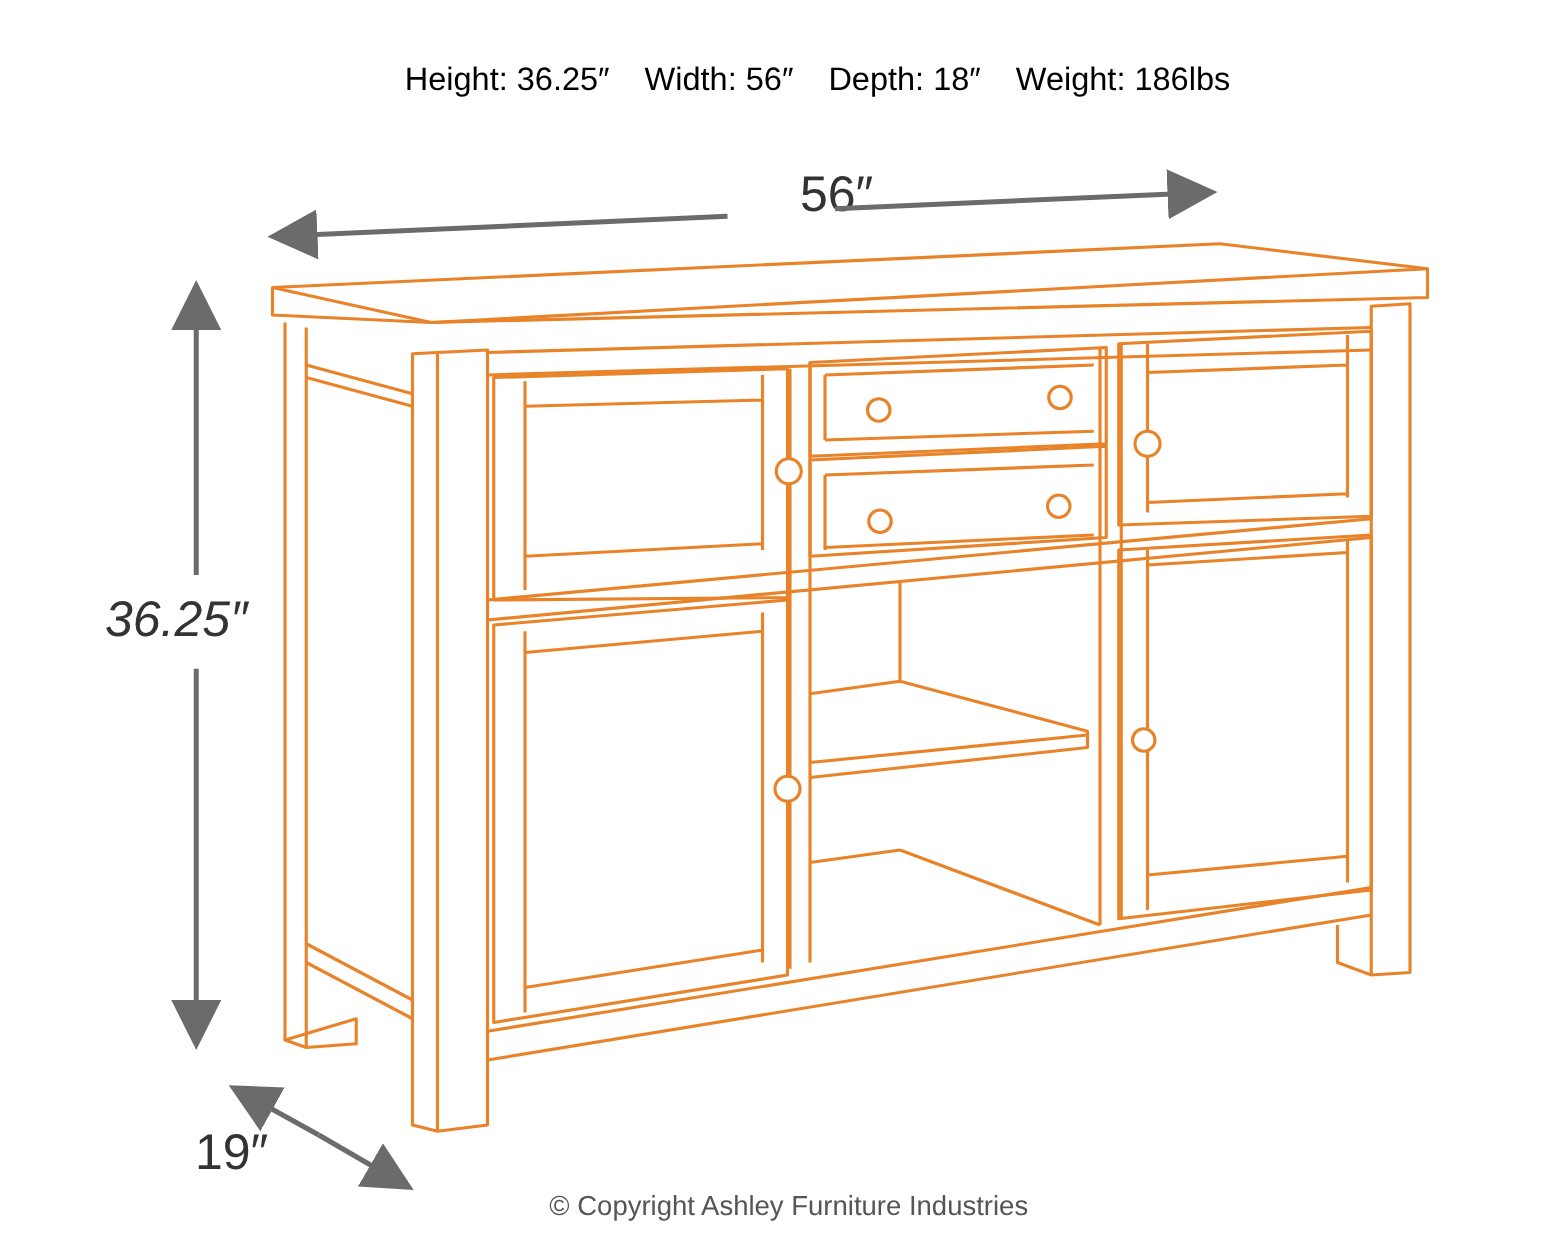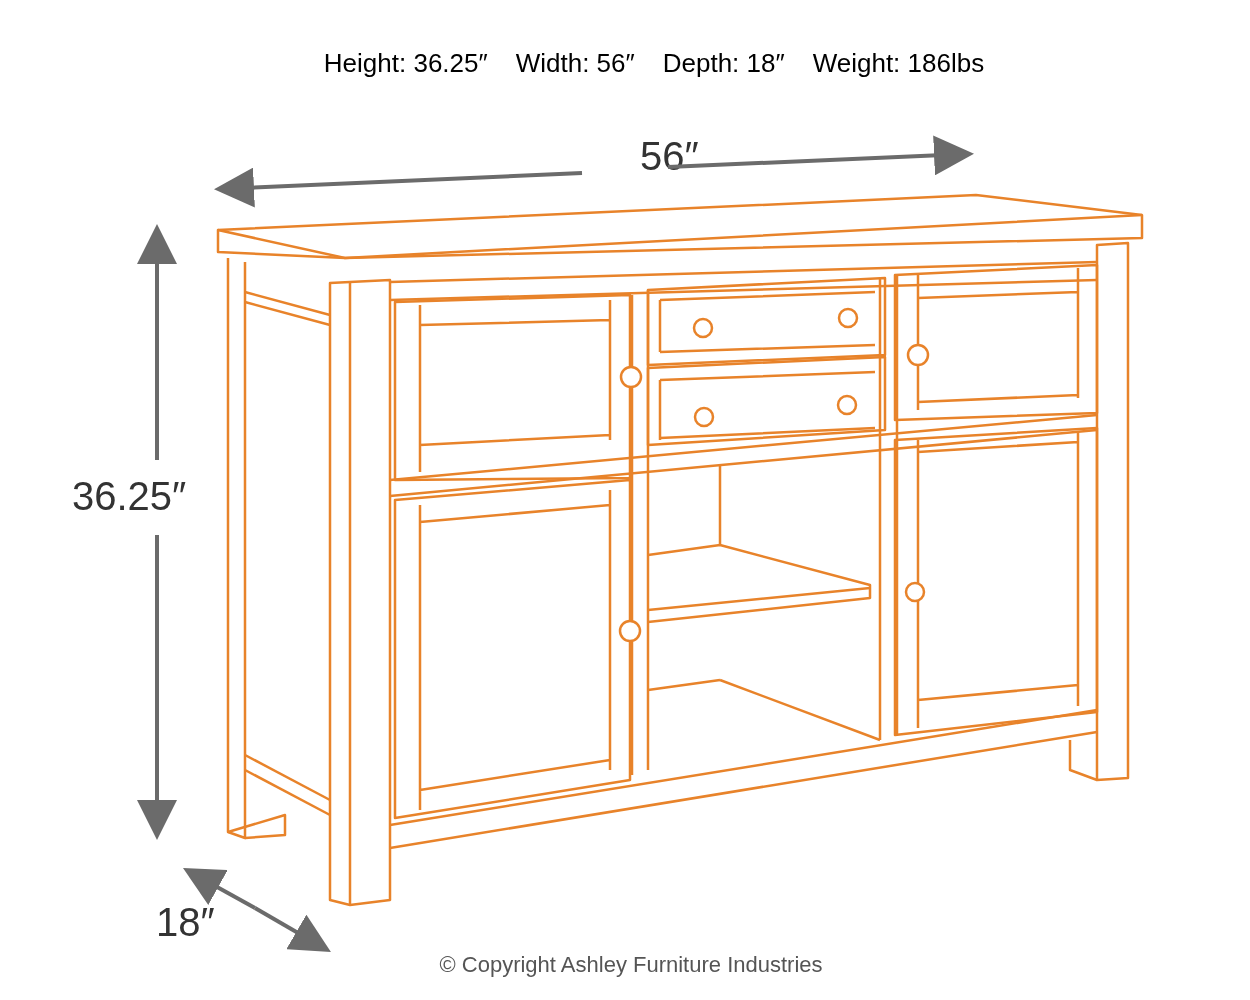--- a/index.html
+++ b/index.html
@@ -12,22 +12,22 @@
   .copyright { position: absolute; top: 952px; left: 0; width: 1262px; text-align: center;
                font-size: 22px; color: #555; }
   svg { position: absolute; left: 0; top: 0; }
 </style>
 </head>
 <body>
 
 <div class="specs"><span>Height: 36.25″</span><span>Width: 56″</span><span>Depth: 18″</span><span>Weight: 186lbs</span></div>
 
 <div class="dim-label" style="left:596px; top:134px;margin-left:44px;">56″</div>
-<div class="dim-label" style="left:72px; top:474px;">36.25″</div>
-<div class="dim-label" style="left:156px; top:900px;">18″</div>
+<div class="dim-label" style="left:84px; top:474px;font-style:italic;">36.25″</div>
+<div class="dim-label" style="left:156px; top:900px;">19″</div>
 
 <svg width="1250" height="1000">
   <defs>
     <marker id="ah" markerWidth="10" markerHeight="10" refX="8" refY="5" orient="auto">
       <path d="M0,0 L10,5 L0,10 z" fill="#6b6b6b"></path>
     </marker>
   </defs>
 
   <g stroke="#6b6b6b" stroke-width="4" fill="none">
     <line x1="582" y1="173" x2="222" y2="189" marker-end="url(#ah)"></line>

